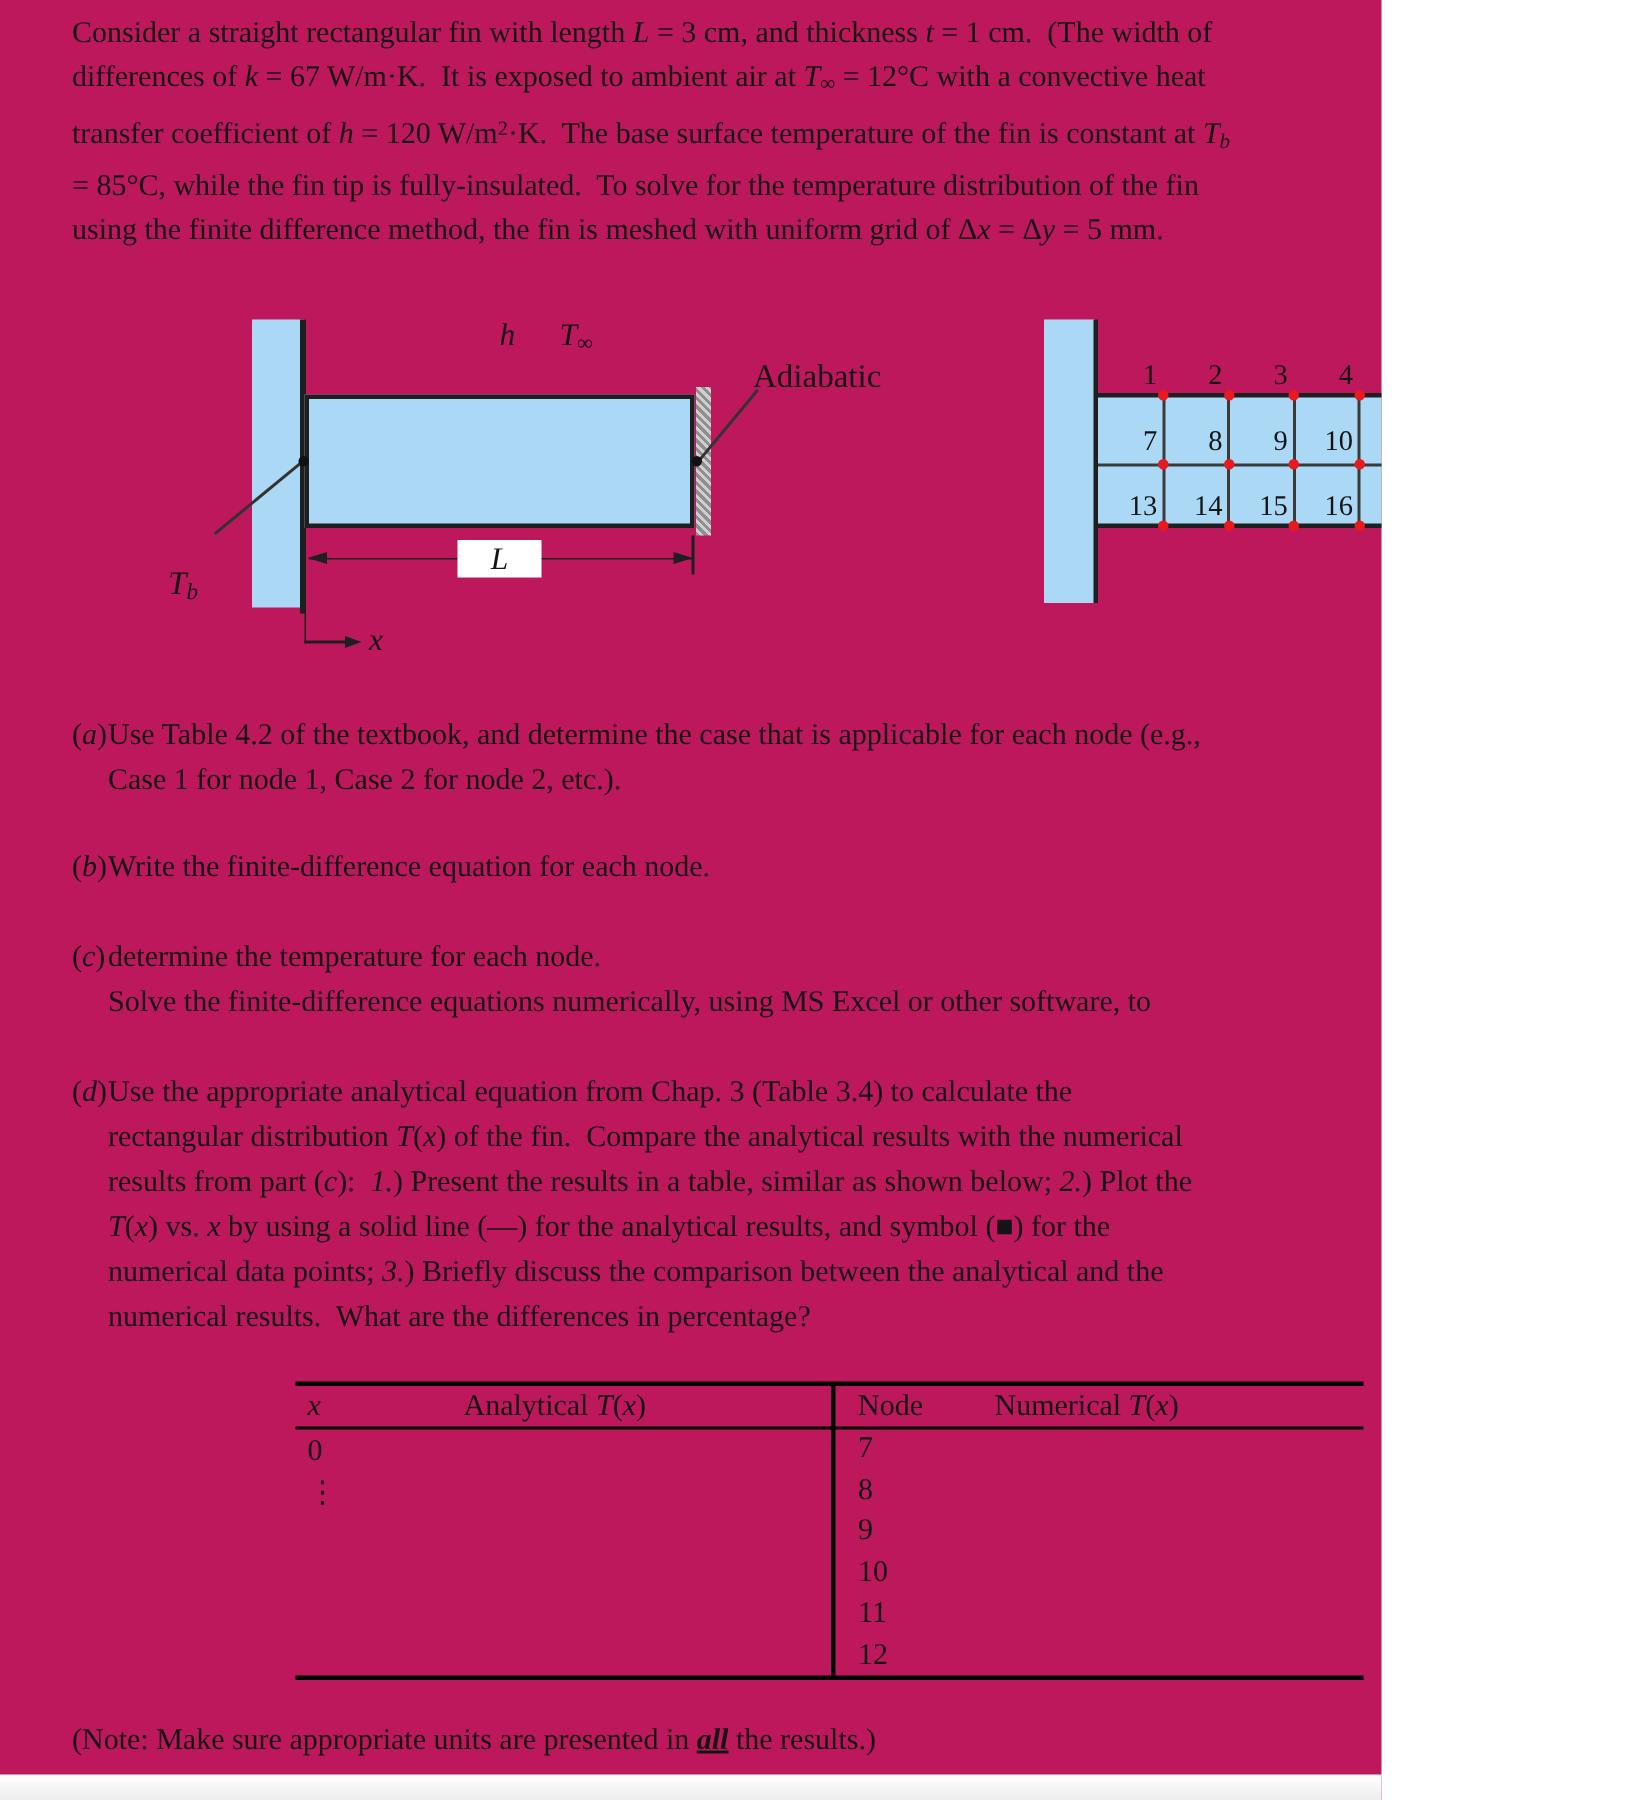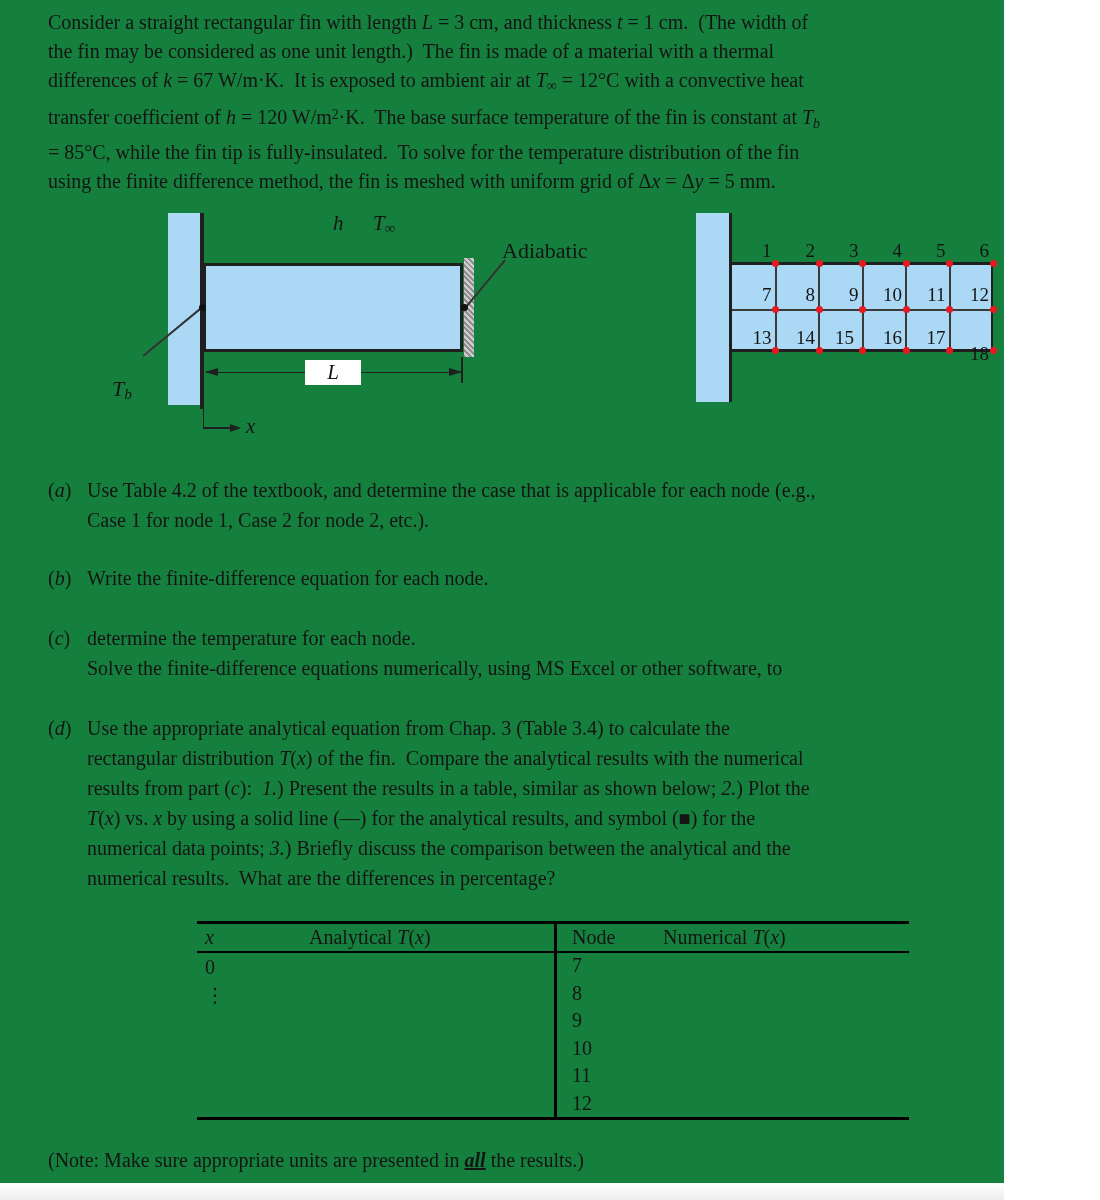--- a/index.html
+++ b/index.html
@@ -1,28 +1,28 @@
 <!DOCTYPE html>
 <html><head>
 <meta charset="utf-8">
 <style>
   html,body{margin:0;padding:0;background:#fff;}
-  .page{position:relative;width:1004px;height:1200px;background:#15803d;overflow:hidden;
+  .page{position:relative;width:921px;height:1200px;background:#be185d;overflow:hidden;
         font-family:"Liberation Serif","DejaVu Serif",serif;color:#141414;
         --blue:#abd8f4;--dot:#e8191f;--line:#1f1f1f;}
   .abs{position:absolute;}
   .rl{white-space:pre;}
   .it{font-style:italic;}
   .sb{vertical-align:-0.22em;font-size:0.70em;}
   .sp{vertical-align:0.40em;font-size:0.68em;}
   .emph{font-style:italic;font-weight:bold;text-decoration:underline;}
   .intro{left:48px;top:8px;width:1020px;font-size:20px;line-height:29px;}
   .part{left:48px;width:1010px;font-size:20px;line-height:30px;}
   .plabel{position:absolute;left:0;top:0;}
-  .ptext{margin-left:39px;}
+  .ptext{margin-left:24px;}
   
   .wallfill{background:var(--blue);}
   .blkline{background:var(--line);}
   .finbody{background:var(--blue);border:3px solid var(--line);box-sizing:border-box;}
   .hatch{background:repeating-linear-gradient(45deg,#8f8f8f 0 2px,#cfcfcf 2px 4px);}
   .dot{width:7px;height:7px;border-radius:50%;background:#111;}
   .leader{height:1.6px;background:#333;transform-origin:0 50%;}
   .dimline{height:1.6px;background:var(--line);}
   .arrow-l{width:0;height:0;border-top:4.5px solid transparent;border-bottom:4.5px solid transparent;border-right:13px solid var(--line);}
   .arrow-r{width:0;height:0;border-top:4.5px solid transparent;border-bottom:4.5px solid transparent;border-left:13px solid var(--line);}
@@ -41,21 +41,20 @@
   .note{left:48px;top:1146px;font-size:20px;line-height:29px;}
   .shade{left:0;top:1183px;width:1100px;height:17px;background:linear-gradient(#ffffff,#ededed);}
 </style>
 </head>
 <body>
 
 <div class="page" style="--dot: #e8191f; --blue: #abd8f4;">
 
   <div class="abs intro">
       <div class="rl"><span>Consider a straight rectangular fin with length </span><span class="it">L</span><span> = 3 cm, and thickness </span><span class="it">t</span><span> = 1 cm.&nbsp; (The width of</span></div>
-      <div class="rl"><span>the fin may be considered as one unit length.)&nbsp; The fin is made of a material with a thermal</span></div>
       <div class="rl"><span>differences of </span><span class="it">k</span><span> = 67 W/m·K.&nbsp; It is exposed to ambient air at </span><span class="it">T</span><span class="sb">∞</span><span> = 12°C with a convective heat</span></div>
       <div class="rl"><span>transfer coefficient of </span><span class="it">h</span><span> = 120 W/m</span><span class="sp">2</span><span>·K.&nbsp; The base surface temperature of the fin is constant at </span><span class="it">T</span><span class="it sb">b</span></div>
       <div class="rl"><span>= 85°C, while the fin tip is fully-insulated.&nbsp; To solve for the temperature distribution of the fin</span></div>
       <div class="rl"><span>using the finite difference method, the fin is meshed with uniform grid of Δ</span><span class="it">x</span><span> = Δ</span><span class="it">y</span><span> = 5 mm.</span></div>
     </div>
 
   <div class="abs wallfill" style="left:168px;top:213px;width:35px;height:192px;"></div>
   <div class="abs blkline" style="left:200px;top:213px;width:3.5px;height:196px;"></div>
   <div class="abs finbody" style="left:203px;top:263px;width:260px;height:89px;"></div>
   <div class="abs hatch" style="left:464px;top:258px;width:10px;height:99px;"></div>
@@ -114,21 +113,21 @@
       <div class="nodelab" style="left: 874px; top: 284px;">10</div>
       <div class="nodedot" style="left: 902.5px; top: 305.5px;"></div>
       <div class="nodelab" style="left: 917.5px; top: 284px;">11</div>
       <div class="nodedot" style="left: 946px; top: 305.5px;"></div>
       <div class="nodelab" style="left: 961px; top: 284px;">12</div>
       <div class="nodedot" style="left: 989.5px; top: 305.5px;"></div>
       <div class="nodelab" style="left: 743.5px; top: 326.5px; text-align: right;">13</div>
       <div class="nodedot" style="left: 772px; top: 347px;"></div>
       <div class="nodelab" style="left: 787px; top: 326.5px;">14</div>
       <div class="nodedot" style="left: 815.5px; top: 347px;"></div>
-      <div class="nodelab" style="left: 830.5px; top: 326.5px; text-align: center;">15</div>
+      <div class="nodelab" style="left: 830.5px; top: 326.5px;">15</div>
       <div class="nodedot" style="left: 859px; top: 347px;"></div>
       <div class="nodelab" style="left: 874px; top: 326.5px;">16</div>
       <div class="nodedot" style="left: 902.5px; top: 347px;"></div>
       <div class="nodelab" style="left: 917.5px; top: 326.5px;">17</div>
       <div class="nodedot" style="left: 946px; top: 347px;"></div>
       <div class="nodelab" style="left: 961px; top: 326.5px; margin-top: 16px;">18</div>
       <div class="nodedot" style="left: 989.5px; top: 347px;"></div>
     </div>
 
   <div class="abs part" style="top:475px;">

